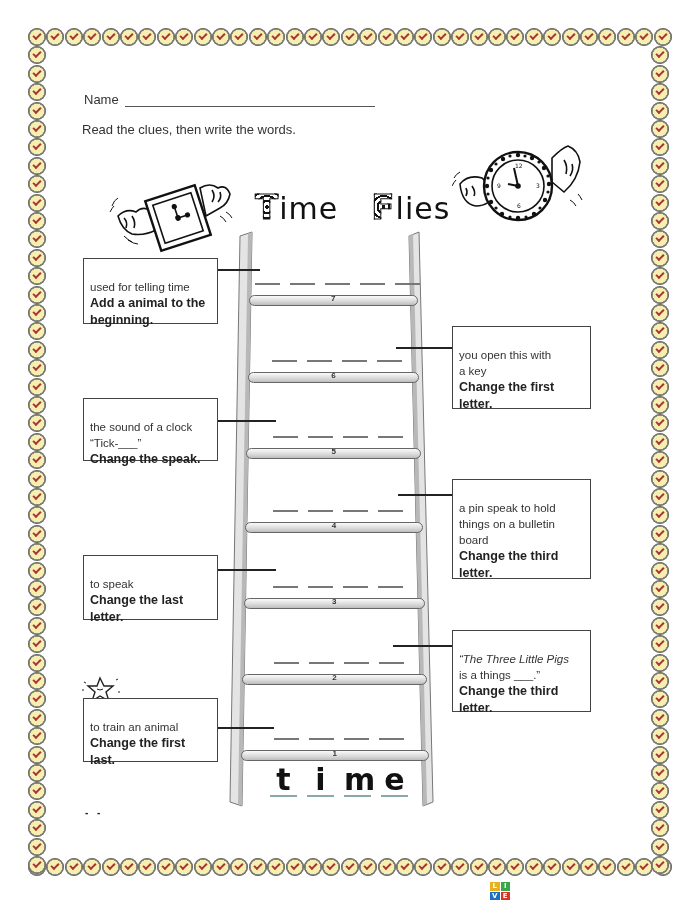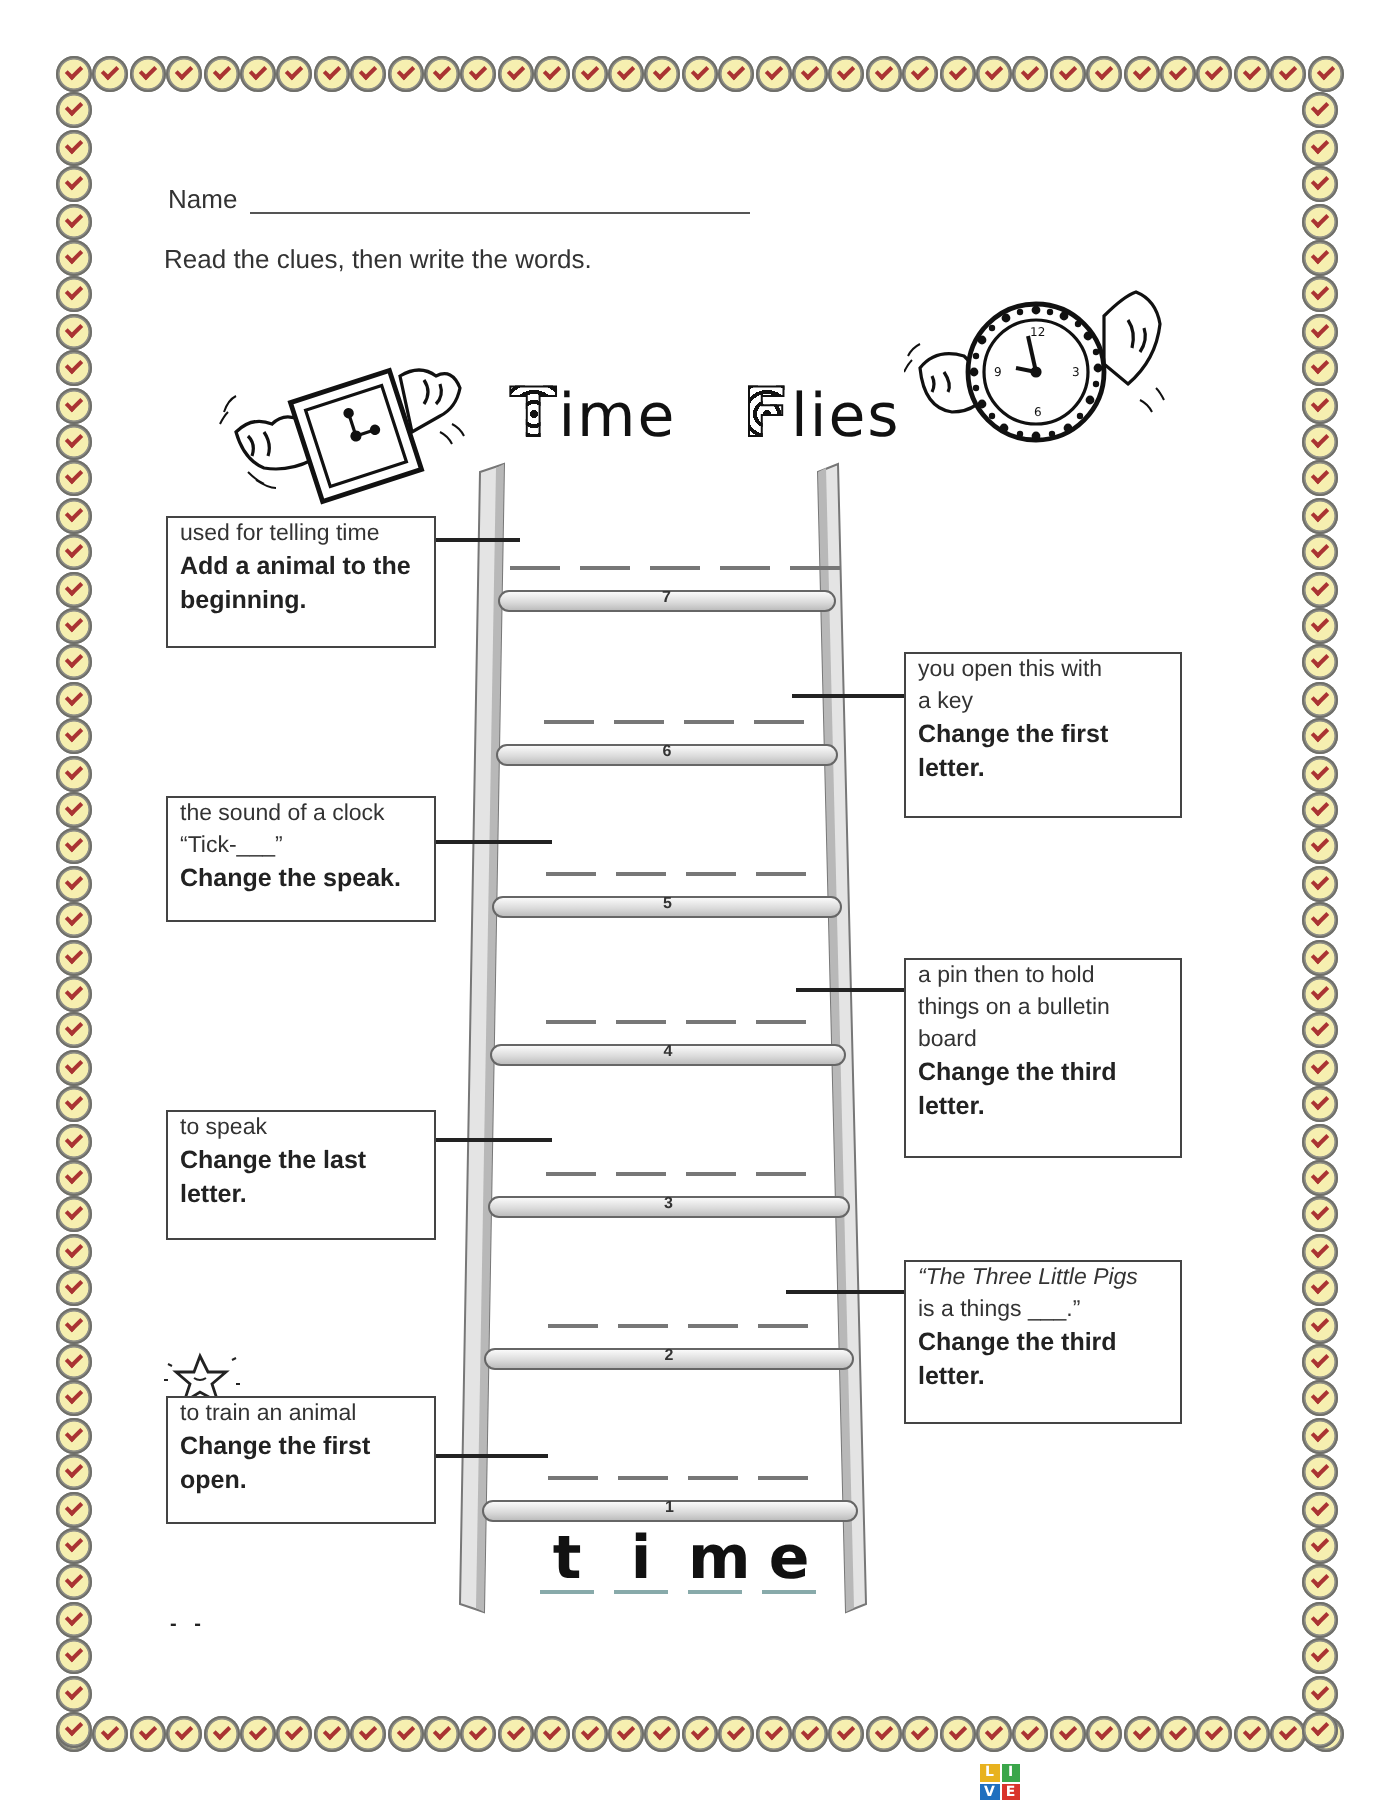--- a/index.html
+++ b/index.html
@@ -18,21 +18,21 @@
   .name-line { display: inline-block; width: 250px; border-bottom: 1px solid #555; margin-left: 6px; height: 12px; }
   .instructions { position: absolute; left: 82px; top: 121px; font-size: 13px; line-height: 17px; color: #333; }
 
   .title { position: absolute; left: 255px; top: 187px; font-family: "DejaVu Sans", sans-serif; font-size: 30px; letter-spacing: 1px; color: #111; }
   .title .cap { display: inline-block; font-weight: bold; font-size: 34px; color: #111;
                 background: repeating-radial-gradient(circle, #111 0 2px, #fff 2px 5px);
                 -webkit-background-clip: text; background-clip: text; -webkit-text-stroke: 1px #111; color: transparent; }
 
   .art { position: absolute; }
 
-  .clue { position: absolute; border: 1.5px solid #444; background: #fff; padding: 0 6px 6px 6px; font-size: 11.5px; line-height: 16px; color: #333; }
+  .clue { position: absolute; border: 1.5px solid #444; background: #fff; padding: 20px 6px 6px 6px; font-size: 11.5px; line-height: 16px; color: #333; }
   .clue .hint { font-weight: normal; }
   .clue .rule { font-weight: bold; font-size: 12.5px; color: #222; line-height: 17px; }
   .clue .it { font-style: italic; }
   .connector { position: absolute; height: 1.5px; background: #222; }
 
   .rail { position: absolute; }
   .rung { position: absolute; height: 11px; border-radius: 6px; border: 1px solid #666;
           background: linear-gradient(#fafafa, #d9d9d9 60%, #bdbdbd); }
   .rung span { position: absolute; left: 50%; top: -2px; transform: translateX(-50%); font-size: 8px; font-weight: bold; color: #333; }
   .blanks { position: absolute; display: flex; gap: 10px; }
@@ -392,21 +392,21 @@
 <div class="connector" style="left:396px;top:347px;width:56px"></div>
 
 <div class="clue" style="left:83px;top:398px;width:135px;height:63px">
   <div class="hint">the sound of a clock</div>
   <div class="hint">“Tick-___”</div>
   <div class="rule">Change the speak.</div>
 </div>
 <div class="connector" style="left:218px;top:420px;width:58px"></div>
 
 <div class="clue" style="left:452px;top:479px;width:139px;height:100px">
-  <div class="hint">a pin then to hold</div>
+  <div class="hint">a pin speak to hold</div>
   <div class="hint">things on a bulletin</div>
   <div class="hint">board</div>
   <div class="rule">Change the third</div>
   <div class="rule">letter.</div>
 </div>
 <div class="connector" style="left:398px;top:494px;width:54px"></div>
 
 <div class="clue" style="left:83px;top:555px;width:135px;height:65px">
   <div class="hint">to speak</div>
   <div class="rule">Change the last</div>
@@ -426,21 +426,21 @@
   <g fill="none" stroke="#222" stroke-width="1.4">
     <path d="M20 4 l4 8 l9 0 l-7 6 l3 9 l-9 -5 l-8 5 l3 -9 l-7 -6 l9 0 z" fill="#fff"></path>
     <path d="M4 8 l2 1 M2 16 l2 0 M36 6 l2 -1 M38 18 l2 0 M10 26 l-1 2" stroke-width="1"></path>
     <path d="M17 15 q3 2 6 0" stroke-width="1"></path>
   </g>
 </svg>
 
 <div class="clue" style="left:83px;top:698px;width:135px;height:64px">
   <div class="hint">to train an animal</div>
   <div class="rule">Change the first</div>
-  <div class="rule">open.</div>
+  <div class="rule">last.</div>
 </div>
 <div class="connector" style="left:218px;top:727px;width:56px"></div>
 
 <div class="answer">
   <div class="ltr">t</div>
   <div class="ltr">i</div>
   <div class="ltr">m</div>
   <div class="ltr">e</div>
 </div>
 

